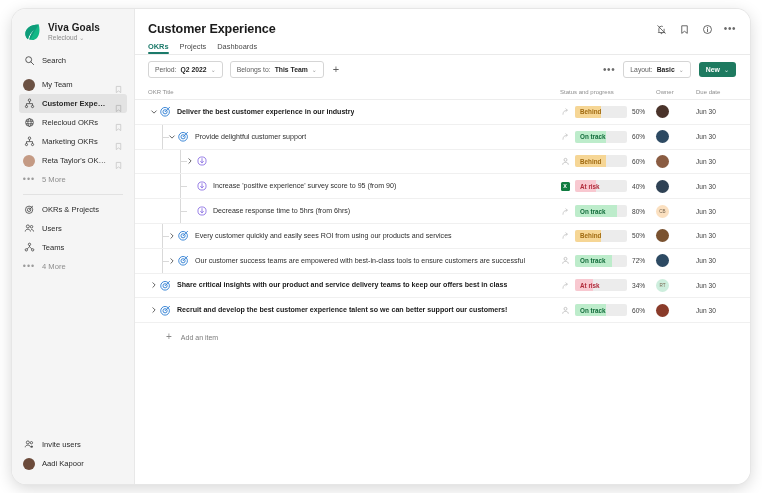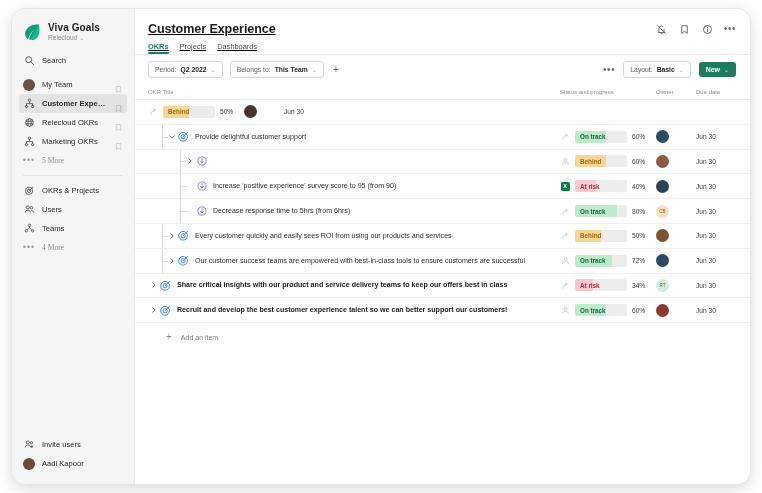--- a/index.html
+++ b/index.html
@@ -34,28 +34,28 @@
     display:flex;align-items:center;gap:7px;height:19px;padding:0 4px;
     border-radius:3px;cursor:default;position:relative;
   }
   .nav-row .lbl{font-size:7.6px;color:#2a2a2a;white-space:nowrap;overflow:hidden;text-overflow:ellipsis;}
   .nav-row.active{background:#e3e3e3;}
   .nav-row.active .lbl{font-weight:bold;}
   .nav-icn{width:12px;height:12px;flex:0 0 12px;display:flex;align-items:center;justify-content:center;}
   .bm{margin-left:auto;width:9px;height:9px;flex:0 0 9px;opacity:.55;}
   .avt{width:12px;height:12px;border-radius:50%;flex:0 0 12px;overflow:hidden;position:relative;}
   .divider{height:1px;background:#e2e2e2;margin:5px 11px;}
-  .more .lbl{color:#8d8d8d;font-family:Liberation Serif, serif;}
+  .more .lbl{color:#8d8d8d;}
   .dots{letter-spacing:1px;font-size:9px;color:#9b9b9b;line-height:1;}
   .spacer{flex:1;}
   .footer{padding:0 7px 11px 7px;}
 
   
   .main{flex:1;display:flex;flex-direction:column;min-width:0;background:#fff;}
-  .hdr{padding:13px 16px 0 13px;position:relative;text-decoration:underline;}
+  .hdr{padding:13px 16px 0 13px;position:relative;}
   .ttl{font-size:12.6px;font-weight:bold;color:#1a1a1a;letter-spacing:-.1px;}
   .tabs{display:flex;gap:11px;margin-top:6px;}
   .tab{font-size:7.4px;color:#4a4a4a;padding-bottom:3px;position:relative;cursor:default;}
   .tab.on{color:#1b7a6a;font-weight:bold;}
   .tab.on:after{content:"";position:absolute;left:0;right:0;bottom:0;height:2px;background:#1b7a6a;border-radius:2px;}
   .hdr-icons{position:absolute;right:14px;top:14px;display:flex;gap:11px;align-items:center;}
   .hicn{width:12px;height:12px;display:flex;align-items:center;justify-content:center;}
 
   .toolbar{
     display:flex;align-items:center;gap:7px;
@@ -214,20 +214,31 @@
           </svg>
         </span>
         <span class="lbl">Marketing OKRs</span>
         <span class="bm">
           <svg viewBox="0 0 16 16" width="9" height="9" fill="none" stroke="#9a9a9a" stroke-width="1.3">
             <path d="M4 2.5h8v11l-4-3-4 3v-11z" stroke-linejoin="round"></path>
           </svg>
         </span>
       </div>
 
+      <div class="nav-row">
+        <span class="nav-icn">
+          <span class="avt" style="background:#c49a84"></span>
+        </span>
+        <span class="lbl">Reta Taylor's OKRs</span>
+        <span class="bm">
+          <svg viewBox="0 0 16 16" width="9" height="9" fill="none" stroke="#9a9a9a" stroke-width="1.3">
+            <path d="M4 2.5h8v11l-4-3-4 3v-11z" stroke-linejoin="round"></path>
+          </svg>
+        </span>
+      </div>
 
       <div class="nav-row more">
         <span class="nav-icn">
             <span class="dots">•••</span>
           </span>
         <span class="lbl">5 More</span>
       </div>
     </div>
 
     <div class="divider"></div>
@@ -360,20 +371,36 @@
     <div class="tbl">
       <div class="thead">
         <div class="th th-title">OKR Title</div>
         <div class="th th-status">Status and progress</div>
         <div class="th th-owner">Owner</div>
         <div class="th th-due">Due date</div>
       </div>
 
       <div id="rows">
           <div class="row">
+            <div class="cell-title">
+              <span style="display:inline-block;width:0px;flex:0 0 0px"></span>
+              <span class="chev">
+                <svg viewBox="0 0 12 12" width="8" height="8" fill="none" stroke="#5a5a5a" stroke-width="1.4" stroke-linecap="round" stroke-linejoin="round">
+                  <path d="M2.6 4.3 6 7.7l3.4-3.4"></path>
+                </svg>
+              </span>
+              <span class="ricon">
+                <svg viewBox="0 0 18 18" width="13" height="13" fill="none" stroke="#2b7cd3" stroke-width="1.25">
+                  <circle cx="8.4" cy="9.4" r="6"></circle>
+                  <circle cx="8.4" cy="9.4" r="2.9"></circle>
+                  <path d="M8.4 9.4 14.6 3.2" stroke-linecap="round"></path>
+                </svg>
+              </span>
+              <span class="rtext bold">Deliver the best customer experience in our industry</span>
+            </div>
             <div class="cell-status">
               <span class="srcicn">
                 <svg viewBox="0 0 14 14" width="9" height="9" fill="none" stroke="#c0c0c0" stroke-width="1.15" stroke-linecap="round" stroke-linejoin="round">
                   <path d="M3 11.4c0-4 2.4-6.4 6.4-6.4"></path>
                   <path d="M7.4 2.8 10 5l-2.6 2.2"></path>
                 </svg>
               </span>
               <span class="prog">
                 <span class="fill" style="width:50%;background:#f6d695"></span>
                 <span class="lab" style="color:#a06a10">Behind</span>

